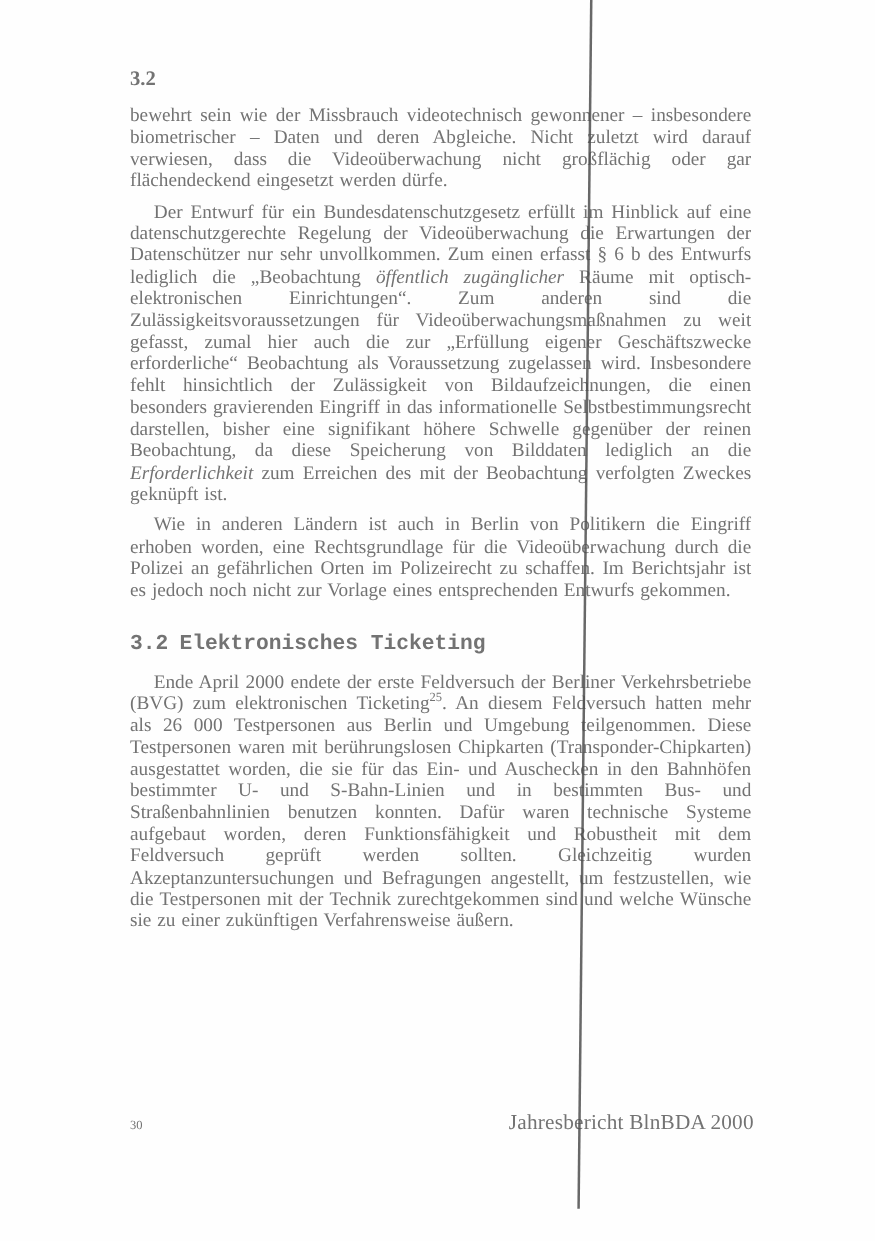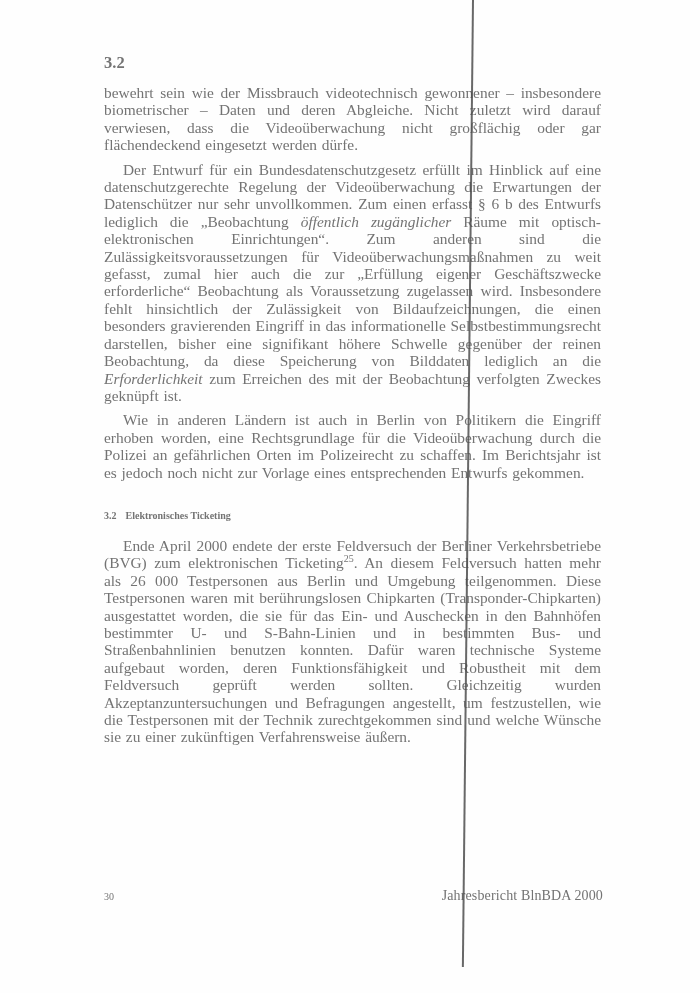--- a/index.html
+++ b/index.html
@@ -57,23 +57,24 @@
   }
   .para.indent { text-indent: 19px; }
   .para em { font-style: italic; }
   .fn-ref {
     font-size: 10px;
     line-height: 0;
     vertical-align: super;
   }
   .section-heading {
     margin: 26px 0 12px 0;
-    font-size: 10px;
+    font-size: 17px;
     line-height: 18px;
     font-weight: bold;
+    font-family: Liberation Mono, monospace;
   }
   .section-heading .sec-num { margin-right: 9px; }
   .footnote-block {
     position: absolute;
     left: 104px;
     top: 836px;
     width: 497px;
   }
   .footnote-rule {
     width: 89px;
@@ -95,21 +96,21 @@
   .footer {
     position: absolute;
     left: 104px;
     right: 97px;
     top: 888px;
     display: flex;
     justify-content: space-between;
     align-items: baseline;
   }
   .page-num { font-size: 10px; }
-  .footer-right { font-size: 14px; letter-spacing: 0.01em; }
+  .footer-right { font-size: 17px; letter-spacing: 0.01em; }
 </style>
 </head>
 <body>
 
 <div class="page">
 
   <div class="fold-line"></div>
 
   <div class="running-header">3.2</div>
 

